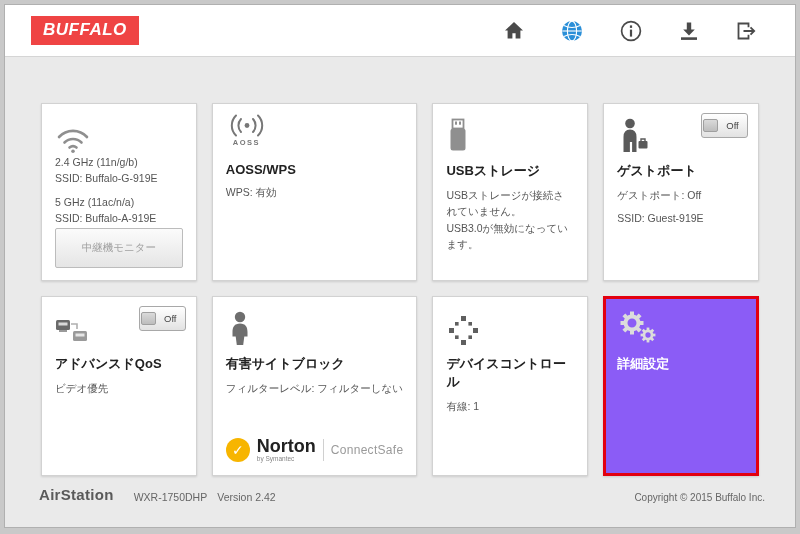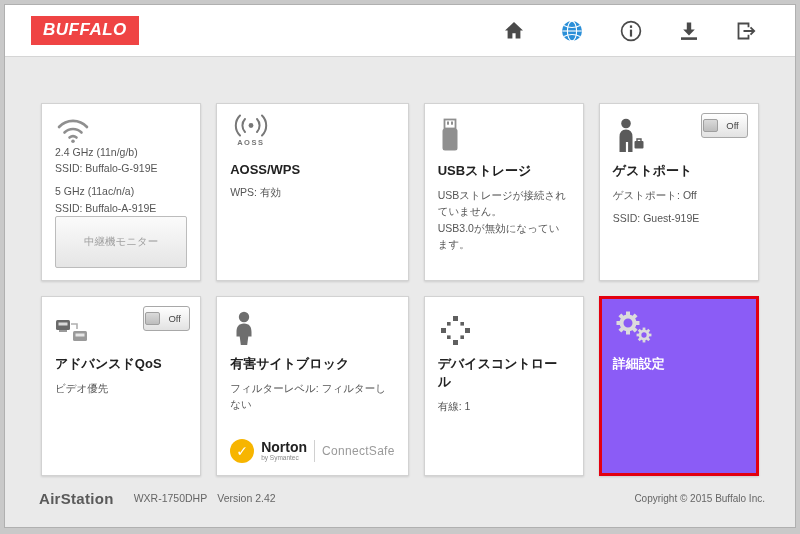--- a/index.html
+++ b/index.html
@@ -66,49 +66,49 @@
     width:15px; height:13px; margin-left:1px;
     background:linear-gradient(#dadada,#bdbdbd);
     border:1px solid #9f9f9f; border-radius:2px;
   }
   .toggle-label { flex:1; text-align:center; font-size:9.5px; color:#444; }
   .repeater-btn {
     margin-top:auto;
     border:1px solid #bcbcbc; border-radius:2px;
     background:linear-gradient(#fbfbfb,#e5e5e5);
     color:#a0a0a0; font-size:10.5px;
-    text-align:center; padding:18px 0;
+    text-align:center; padding:12px 0;
     cursor:pointer;
   }
   
   .card.advanced {
     background:#8b5cf6;
     border:3px solid #e3000f;
     padding:8px 11px;
   }
   .card.advanced .card-title { color:#ffffff; }
   
   .norton { margin-top:auto; display:flex; align-items:center; gap:7px; padding-top:6px; }
   .norton-badge {
     width:24px; height:24px; border-radius:50%;
     background:#f7b500;
     color:#fff; font-weight:bold; font-size:14px;
     display:flex; align-items:center; justify-content:center;
     flex:0 0 24px;
   }
   .norton-text { display:flex; flex-direction:column; line-height:1.05; }
-  .norton-name { font-size:14px; font-weight:bold; color:#222; }
+  .norton-name { font-size:18px; font-weight:bold; color:#222; }
   .norton-sub { font-size:6.5px; color:#888; }
   .norton-div { width:1px; height:22px; background:#d0d0d0; }
   .norton-product { font-size:12px; color:#9a9a9a; letter-spacing:.3px; }
   
   .footer {
     flex:0 0 48px;
-    display:flex; align-items:center;
-    padding:0 30px 10px 34px;
+    display:flex; align-items:flex-end;
+    padding:0 30px 24px 34px;
   }
   .footer-brand { font-size:15px; font-weight:bold; color:#5a5a5a; letter-spacing:.3px; }
   .footer-model { font-size:10.5px; color:#666; margin-left:20px; }
   .footer-version { font-size:10.5px; color:#666; margin-left:10px; }
   .footer-copy { margin-left:auto; font-size:10px; color:#666; }
 </style>
 </head>
 <body>
 
 <div class="page">

